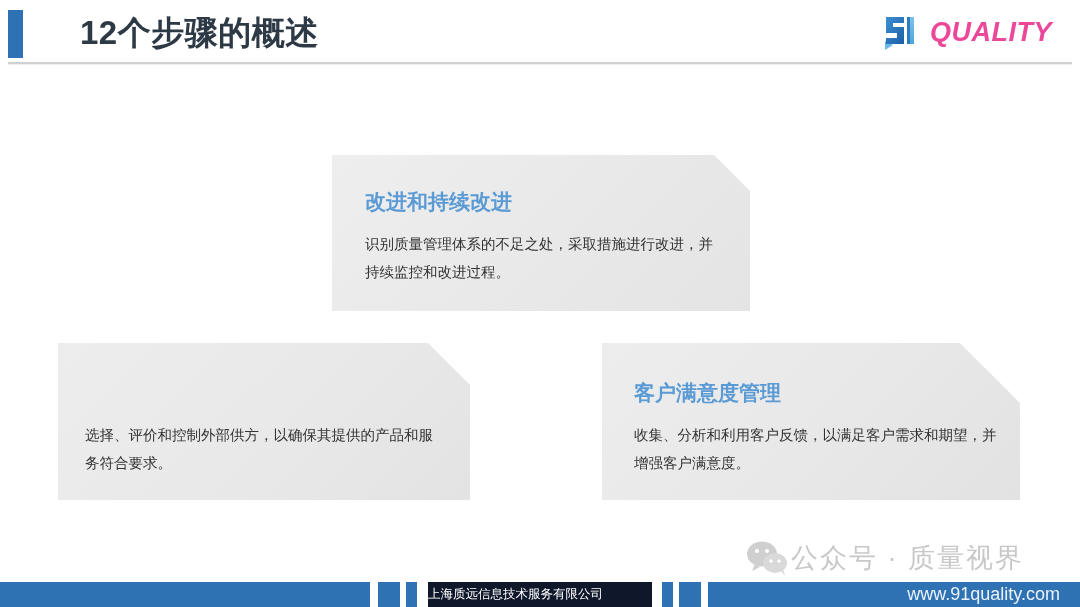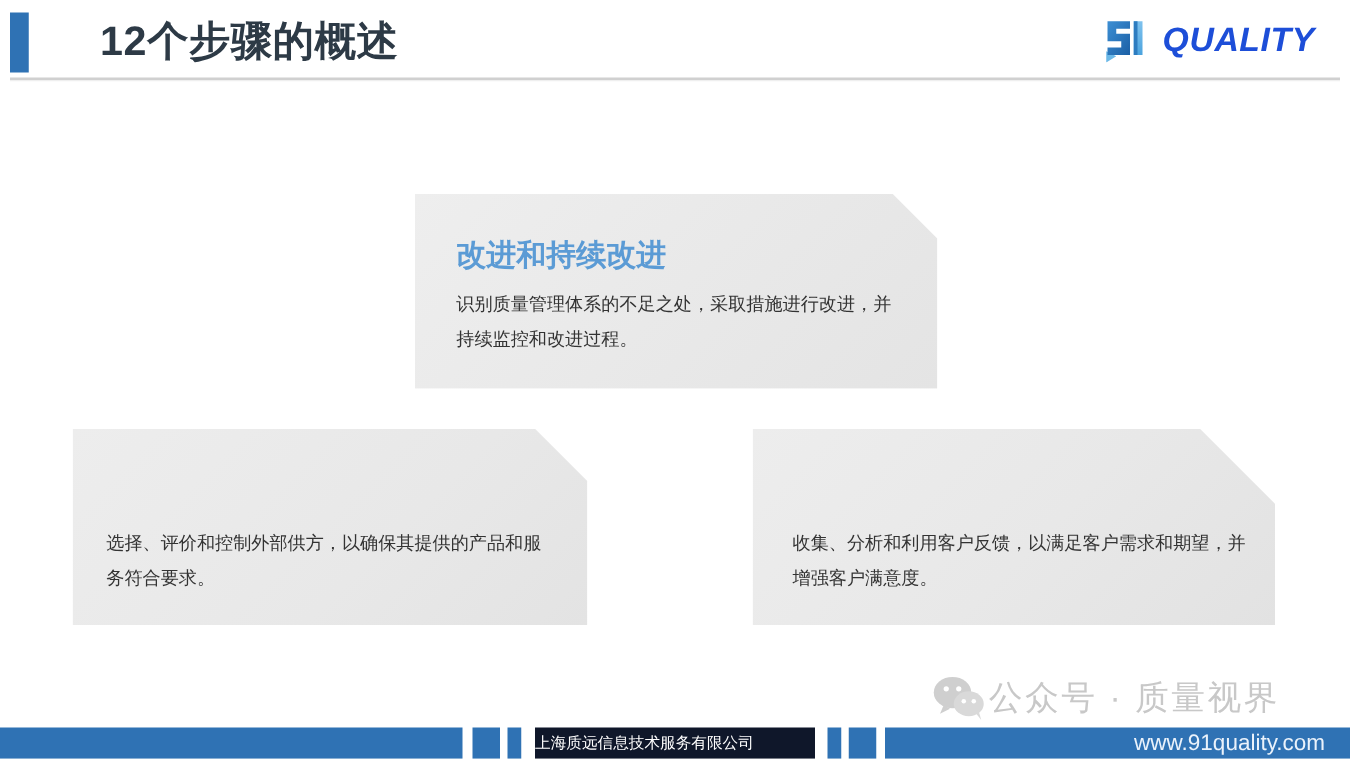--- a/index.html
+++ b/index.html
@@ -77,33 +77,33 @@
   }
   .logo-mark {
     position: relative;
     width: 40px;
     height: 36px;
   }
   .logo-text {
     font-size: 27px;
     font-style: italic;
     font-weight: bold;
-    color: #1d4ed8;
+    color: #ec4899;
     letter-spacing: 0.5px;
   }
 
   
   .card {
     position: absolute;
     background: #eaeaea;
     box-sizing: border-box;
   }
   .card-title {
     position: absolute;
-    font-size: 24px;
+    font-size: 21px;
     font-weight: bold;
     color: #5b9bd5;
     white-space: nowrap;
   }
   .card-body {
     position: absolute;
     font-size: 14.5px;
     color: #333333;
     line-height: 28px;
   }
@@ -242,20 +242,21 @@
   <div class="card" id="card-improve">
     <div class="card-title">改进和持续改进</div>
     <div class="card-body">识别质量管理体系的不足之处，采取措施进行改进，并持续监控和改进过程。</div>
   </div>
 
   <div class="card" id="card-supplier">
     <div class="card-body">选择、评价和控制外部供方，以确保其提供的产品和服务符合要求。</div>
   </div>
 
   <div class="card" id="card-customer">
+    <div class="card-title">客户满意度管理</div>
     <div class="card-body">收集、分析和利用客户反馈，以满足客户需求和期望，并增强客户满意度。</div>
   </div>
 
   <div class="wechat-promo">
     <div class="wechat-icon">
       <svg width="46" height="36" viewBox="0 0 46 36" xmlns="http://www.w3.org/2000/svg">
         <ellipse cx="17" cy="14" rx="15" ry="12.5" fill="#cfcfcf"></ellipse>
         <path d="M10 24 L7 31 L15 27 Z" fill="#cfcfcf"></path>
         <circle cx="12" cy="11" r="2.1" fill="#ffffff"></circle>
         <circle cx="22" cy="11" r="2.1" fill="#ffffff"></circle>

